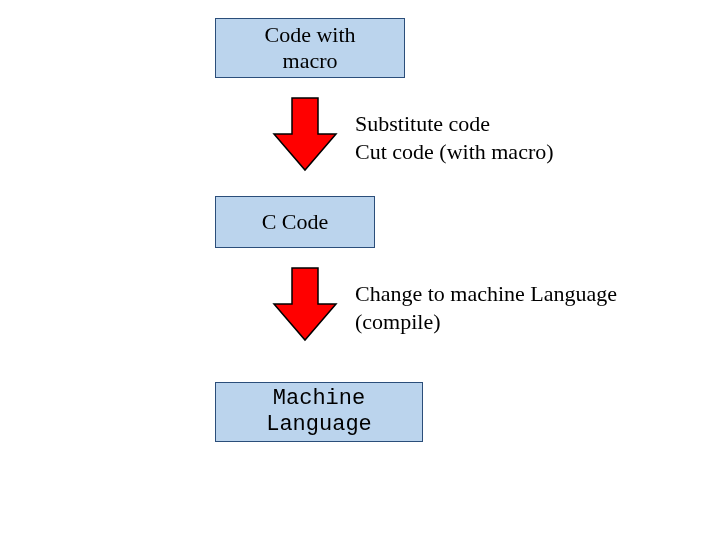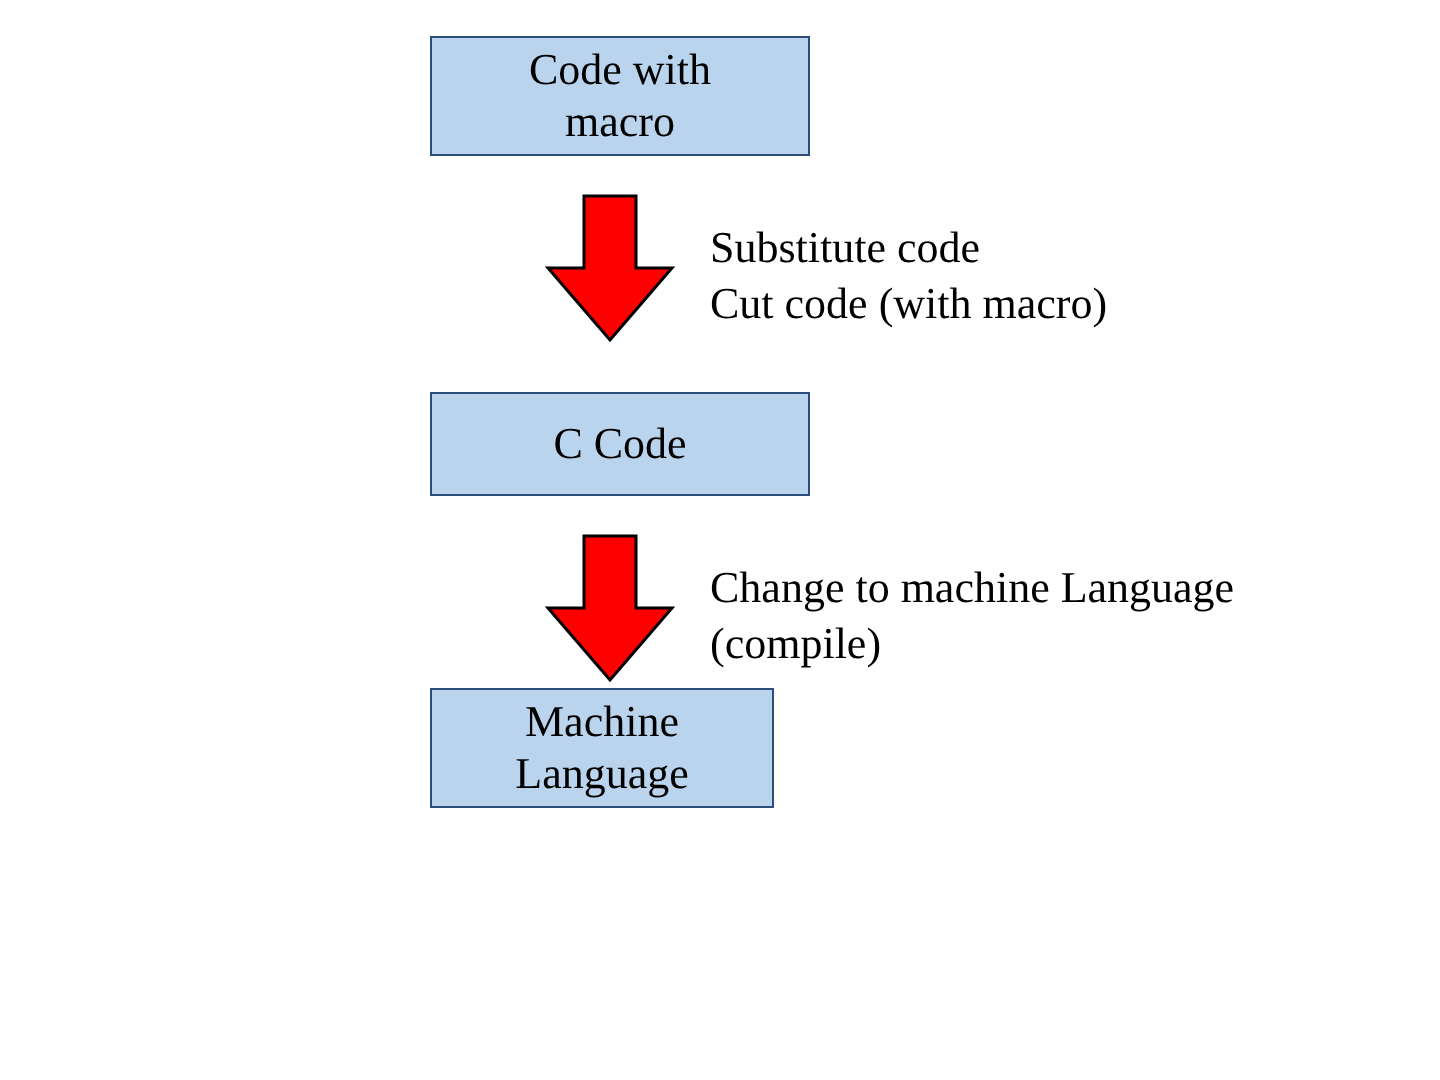--- a/index.html
+++ b/index.html
@@ -43,29 +43,29 @@
 <div class="arrow" style="left:270px; top:96px;">
   <svg width="70" height="78" viewBox="0 0 70 78">
     <polygon points="22,2 48,2 48,38 66,38 35,74 4,38 22,38" fill="#ff0000" stroke="#000000" stroke-width="1.5"></polygon>
   </svg>
 </div>
 
 <div class="label" style="left:355px; top:110px;font-family:Liberation Serif, serif;">
   <span>Substitute code<br>Cut code (with macro)</span>
 </div>
 
-<div class="box" style="left:215px; top:196px; width:190px; height:52px;">
+<div class="box" style="left:215px; top:196px; width:160px; height:52px;">
   <span>C Code</span>
 </div>
 
 <div class="arrow" style="left:270px; top:266px;">
   <svg width="70" height="78" viewBox="0 0 70 78">
     <polygon points="22,2 48,2 48,38 66,38 35,74 4,38 22,38" fill="#ff0000" stroke="#000000" stroke-width="1.5"></polygon>
   </svg>
 </div>
 
 <div class="label" style="left:355px; top:280px;">
   <span>Change to machine Language<br>(compile)</span>
 </div>
 
-<div class="box" style="left:215px; top:344px; width:172px; height:60px;">
+<div class="box" style="left:215px; top:382px; width:208px; height:60px;font-family:Liberation Mono, monospace;">
   <span>Machine<br>Language</span>
 </div>
 
 </body></html>

